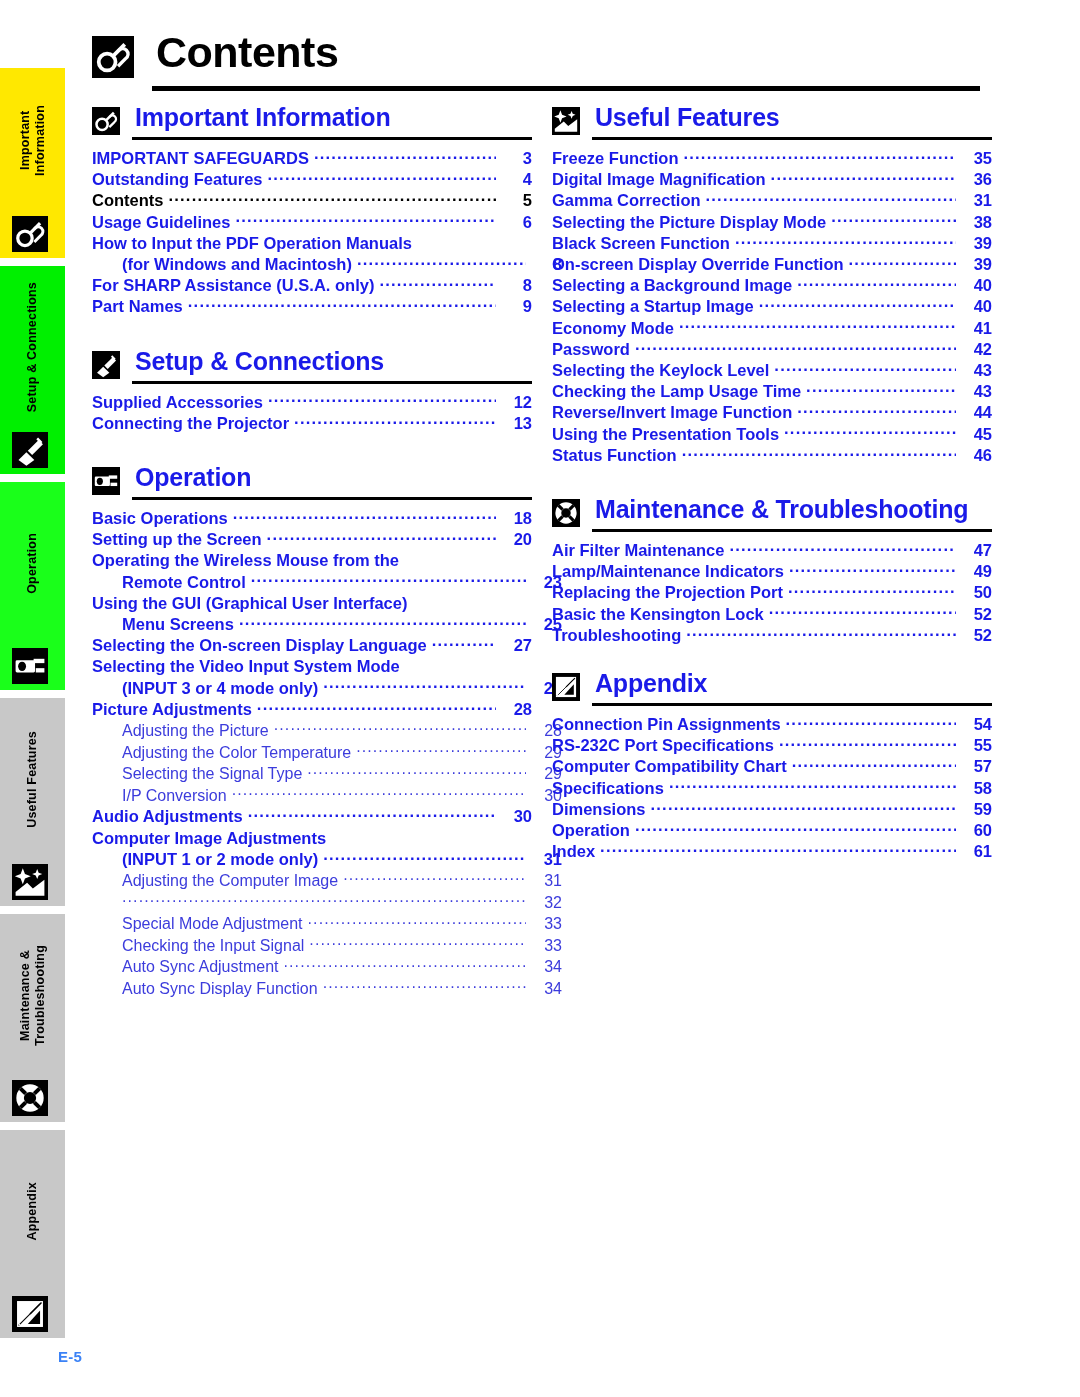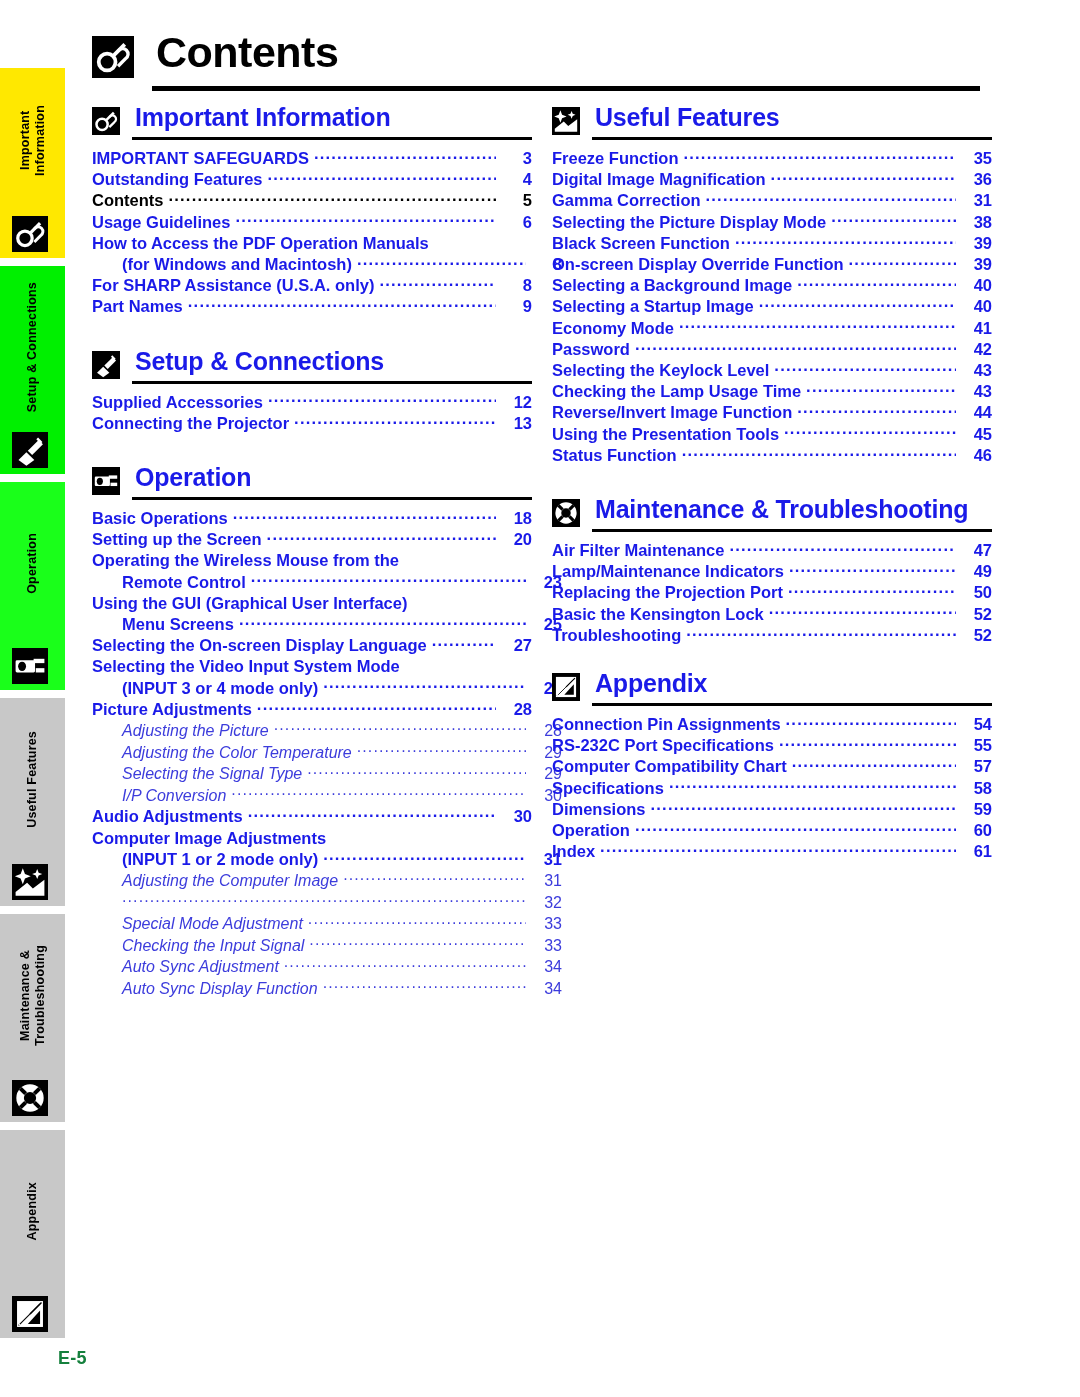--- a/index.html
+++ b/index.html
@@ -189,21 +189,20 @@
   .toc-row.black .toc-label,
   .toc-row.black .toc-page { color: #000; }
   .toc-row.black .toc-leader::before { color: #000; }
 
   
   .toc-row.sub { padding-left: 30px; line-height: 20.6px; }
   .toc-row.sub .toc-label {
     font-weight: normal;
     font-size: 16px;
     color: #3c3cdc;
-    font-style: italic;
   }
   .toc-row.sub .toc-leader::before {
     font-weight: normal;
     font-size: 16px;
     color: #3c3cdc;
     letter-spacing: 1.1px;
   }
   .toc-row.sub .toc-page {
     font-weight: normal;
     font-size: 16px;
@@ -216,23 +215,23 @@
   .toc-row.cont { padding-left: 30px; }
 
   .sec-gap-lg { height: 30px; }
   .sec-gap-md { height: 24px; }
 
   
   #footer {
     position: absolute;
     left: 58px;
     top: 1348px;
-    font-size: 18px;
+    font-size: 15px;
     font-weight: bold;
-    color: #15803d;
+    color: #3b82f6;
     letter-spacing: 0.3px;
   }
 
   svg { display: block; }
 </style>
 </head>
 <body>
 
 <div id="side-tabs">
     <div class="side-tab" style="top: 68px; height: 190px; background: rgb(255, 232, 0);">
@@ -386,21 +385,21 @@
           <span class="toc-label">Contents</span>
           <span class="toc-leader"></span>
           <span class="toc-page">5</span>
         </div>
         <div class="toc-row">
           <span class="toc-label">Usage Guidelines</span>
           <span class="toc-leader"></span>
           <span class="toc-page">6</span>
         </div>
         <div class="toc-row nolead">
-          <span class="toc-label">How to Access the PDF Operation Manuals</span>
+          <span class="toc-label">How to Input the PDF Operation Manuals</span>
           <span class="toc-leader"></span>
           <span class="toc-page"></span>
         </div>
         <div class="toc-row cont">
           <span class="toc-label">(for Windows and Macintosh)</span>
           <span class="toc-leader"></span>
           <span class="toc-page">8</span>
         </div>
         <div class="toc-row">
           <span class="toc-label">For SHARP Assistance (U.S.A. only)</span>

